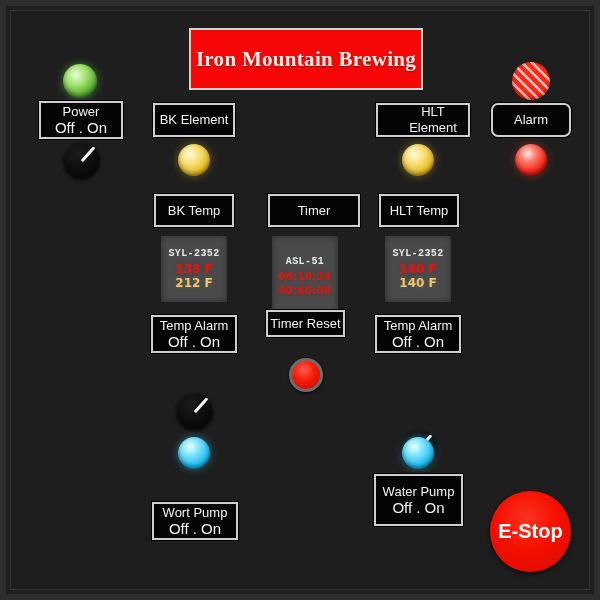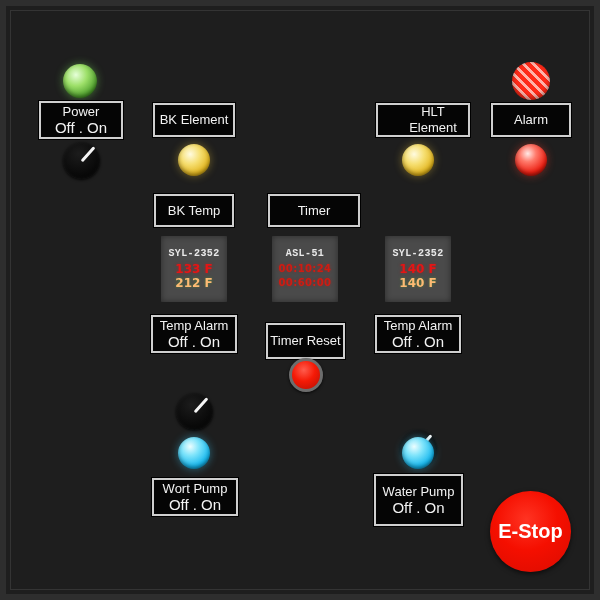--- a/index.html
+++ b/index.html
@@ -145,20 +145,23 @@
     display:flex;align-items:center;justify-content:center;
     color:#ffffff;font-weight:bold;font-size:20px;
     box-shadow:0 2px 5px rgba(0,0,0,.6);
   }
 </style>
 </head>
 <body>
 
 <div id="panel">
 
+  <div class="title-banner">
+    <span>Iron Mountain Brewing</span>
+  </div>
 
   <div class="cell" style="left:52px;top:58px;">
     <div class="led green" style="width:34px;height:34px;margin-left:5px;"></div>
   </div>
   <div class="cell plate" style="left:33px;top:95px;width:84px;height:38px;">
     <div>Power</div>
     <div class="l2">Off . On</div>
   </div>
   <div class="cell knob" style="left:57px;top:136px;width:37px;height:37px;">
     <div class="pointer"></div>
@@ -168,72 +171,75 @@
     <div>BK Element</div>
   </div>
   <div class="cell led amber" style="left:172px;top:138px;width:32px;height:32px;"></div>
 
   <div class="cell plate" style="left:370px;top:97px;width:94px;height:34px;padding-left:20px;">
     <div>HLT Element</div>
   </div>
   <div class="cell led amber" style="left:396px;top:138px;width:32px;height:32px;"></div>
 
   <div class="cell siren" style="left:506px;top:56px;width:38px;height:38px;"></div>
-  <div class="cell plate" style="left:485px;top:97px;width:80px;height:34px;">
+  <div class="cell plate" style="left:485px;top:97px;width:80px;height:34px;border-radius:7px;">
     <div>Alarm</div>
   </div>
   <div class="cell led red" style="left:509px;top:138px;width:32px;height:32px;"></div>
 
   <div class="cell plate" style="left:148px;top:188px;width:80px;height:33px;">
     <div>BK Temp</div>
   </div>
   <div class="cell instrument" style="left:155px;top:230px;width:66px;height:66px;">
     <div class="inst-model">SYL-2352</div>
     <div class="inst-pv">133 F</div>
     <div class="inst-sv">212 F</div>
   </div>
 
   <div class="cell plate" style="left:262px;top:188px;width:92px;height:33px;">
     <div>Timer</div>
   </div>
-  <div class="cell instrument" style="left:266px;top:230px;width:66px;height:66px;">
+  <div class="cell instrument" style="left:266px;top:230px;width:66px;height:82px;">
     <div class="inst-model">ASL-51</div>
     <div class="inst-t1">00:10:24</div>
     <div class="inst-t2">00:60:00</div>
   </div>
 
+  <div class="cell plate" style="left:373px;top:188px;width:80px;height:33px;">
+    <div>HLT Temp</div>
+  </div>
   <div class="cell instrument" style="left:379px;top:230px;width:66px;height:66px;">
     <div class="inst-model">SYL-2352</div>
     <div class="inst-pv">140 F</div>
     <div class="inst-sv">140 F</div>
   </div>
 
   <div class="cell plate" style="left:145px;top:309px;width:86px;height:38px;">
     <div>Temp Alarm</div>
     <div class="l2">Off . On</div>
   </div>
   <div class="cell knob" style="left:170px;top:350px;width:37px;height:37px;">
     <div class="pointer"></div>
   </div>
 
-  <div class="cell plate" style="left:260px;top:317px;width:79px;height:36px;">
+  <div class="cell plate" style="left:260px;top:304px;width:79px;height:27px;">
     <div>Timer Reset</div>
   </div>
   <div class="cell pushbtn" style="left:283px;top:352px;width:34px;height:34px;"></div>
 
   <div class="cell plate" style="left:369px;top:309px;width:86px;height:38px;">
     <div>Temp Alarm</div>
     <div class="l2">Off . On</div>
   </div>
   <div class="cell knob" style="left:394px;top:350px;width:37px;height:37px;">
     <div class="pointer"></div>
   </div>
 
   <div class="cell led cyan" style="left:172px;top:431px;width:32px;height:32px;"></div>
-  <div class="cell plate" style="left:146px;top:472px;width:86px;height:38px;">
+  <div class="cell plate" style="left:146px;top:496px;width:86px;height:38px;">
     <div>Wort Pump</div>
     <div class="l2">Off . On</div>
   </div>
 
   <div class="cell led cyan" style="left:396px;top:431px;width:32px;height:32px;"></div>
   <div class="cell plate" style="left:368px;top:468px;width:89px;height:52px;">
     <div>Water Pump</div>
     <div class="l2">Off . On</div>
   </div>
 

